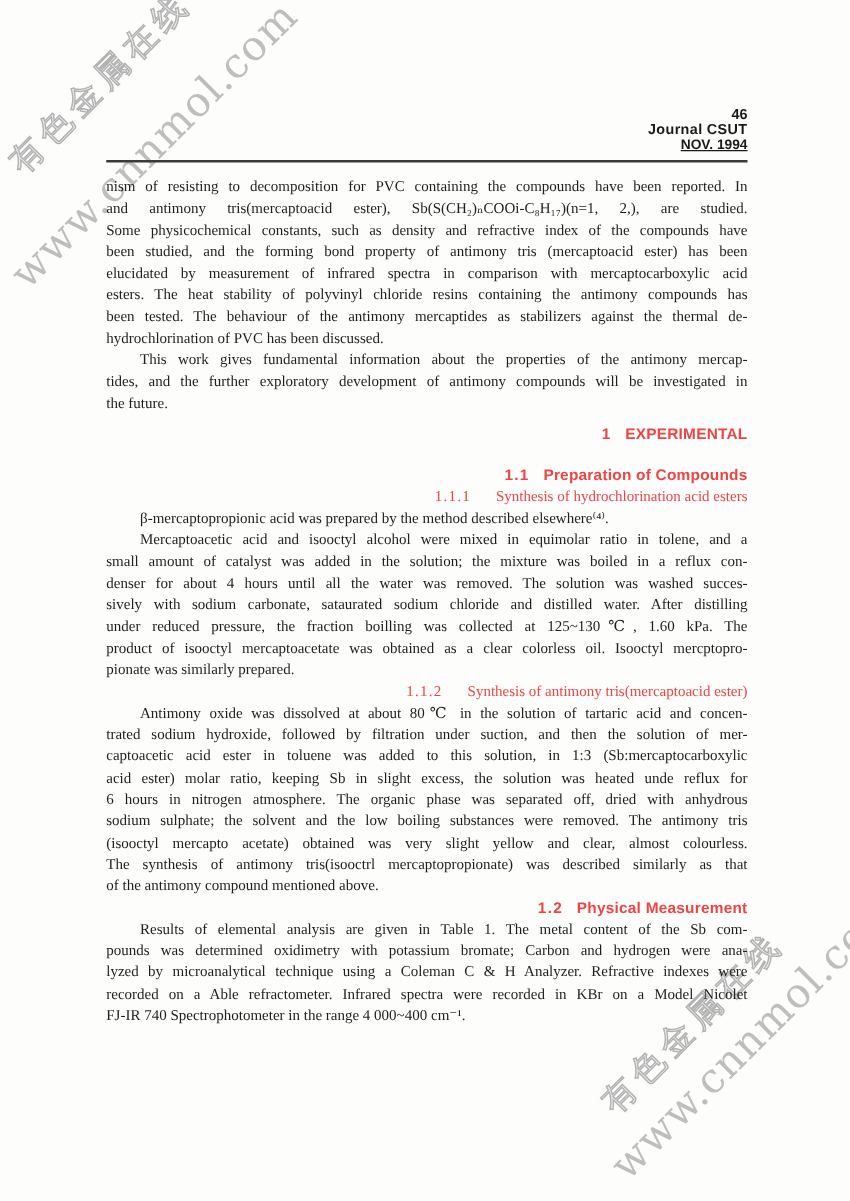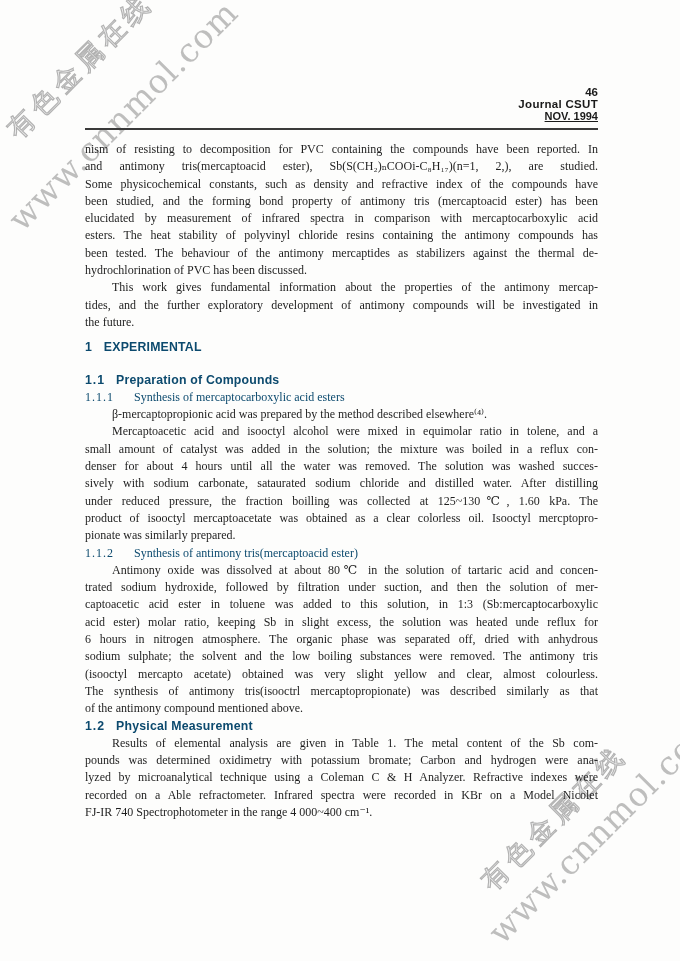--- a/index.html
+++ b/index.html
@@ -75,22 +75,23 @@
     text-align-last: justify;
   }
   .tline.last { text-align-last: left; }
   .tline.ind  { text-indent: 27px; }
 
   .sec-h {
     font-family: "Liberation Sans", "DejaVu Sans", sans-serif;
     font-weight: bold;
     font-size: 12.3px;
     line-height: 17.3px;
-    color: #0c4a6e;
+    color: #ef4444;
     letter-spacing: 0.2px;
+    text-align: right;
   }
   .sec-h .h-num { display: inline-block; margin-right: 11px; letter-spacing: 1px; }
   .sec-h.serif {
     font-family: "Liberation Serif", "DejaVu Serif", serif;
     font-weight: normal;
     font-size: 12px;
     letter-spacing: 0;
   }
   .sec-h.serif .h-num { margin-right: 20px; font-family: Liberation Serif, serif; }
 
@@ -133,21 +134,21 @@
 
     <div class="sec-h" id="sec-exp">
       <span class="h-num">1</span><span>EXPERIMENTAL</span>
     </div>
 
     <div class="sec-h" id="sec-prep">
       <span class="h-num">1.1</span><span>Preparation of Compounds</span>
     </div>
 
     <div class="sec-h serif" id="sec-esters">
-      <span class="h-num">1.1.1</span><span>Synthesis of mercaptocarboxylic acid esters</span>
+      <span class="h-num">1.1.1</span><span>Synthesis of hydrochlorination acid esters</span>
     </div>
 
     <div class="para" id="p-beta">
         <div class="tline last ind">β-mercaptopropionic acid was prepared by the method described elsewhere⁽⁴⁾.</div>
       </div>
     <div class="para" id="p-merc">
         <div class="tline ind">Mercaptoacetic acid and isooctyl alcohol were mixed in equimolar ratio in tolene, and a</div>
         <div class="tline">small amount of catalyst was added in the solution; the mixture was boiled in a reflux con-</div>
         <div class="tline">denser for about 4 hours until all the water was removed.  The solution was washed succes-</div>
         <div class="tline">sively with sodium carbonate, sataurated sodium chloride and distilled water. After distilling</div>

